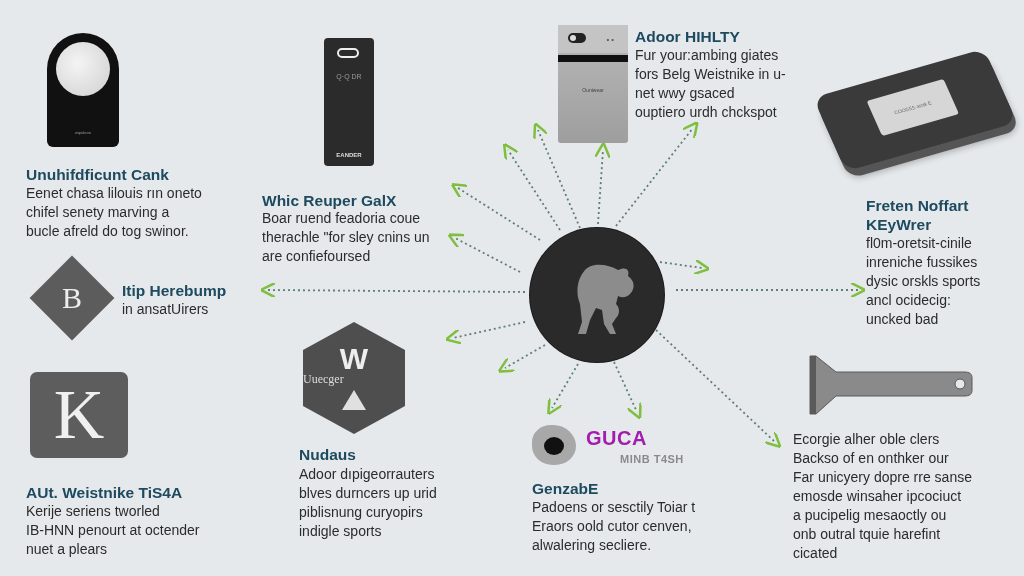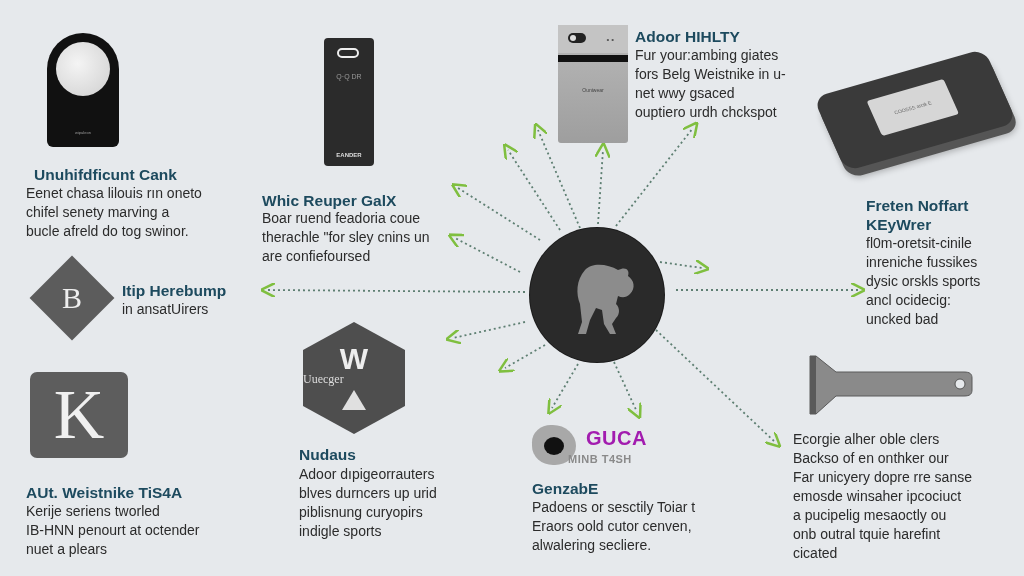--- a/index.html
+++ b/index.html
@@ -86,21 +86,21 @@
     left: 303px; top: 322px; width: 102px; height: 112px; background: #4e4e4e;
     clip-path: polygon(50% 0, 100% 25%, 100% 75%, 50% 100%, 0 75%, 0 25%);
   }
   .hex .w { position: absolute; left: 0; right: 0; top: 20px; text-align: center; color: #eee; font-size: 30px; font-weight: bold; }
   .hex .t { position: absolute; left: 0; right: 0; top: 50px; color: #ddd; font-size: 12px; font-family: "Liberation Serif", serif; }
   .hex .tri { position: absolute; left: 39px; top: 68px; width: 0; height: 0; border-left: 12px solid transparent; border-right: 12px solid transparent; border-bottom: 20px solid #e0e0e0; }
 
   .guca-blob { left: 532px; top: 425px; width: 44px; height: 40px; background: #a8a8a8; border-radius: 45% 55% 50% 50%; }
   .guca-blob::after { content: ""; position: absolute; left: 12px; top: 12px; width: 20px; height: 18px; border-radius: 50%; background: #111; }
   .guca-word { left: 586px; top: 427px; font-size: 20px; font-weight: bold; color: #a21caf; letter-spacing: 0.5px; }
-  .guca-sub { left: 568px; top: 453px; font-size: 11px; font-weight: bold; color: #8a8a8a; letter-spacing: 0.5px; }
+  .guca-sub { left: 620px; top: 453px; font-size: 11px; font-weight: bold; color: #8a8a8a; letter-spacing: 0.5px; }
 
   .wrench {
     left: 808px; top: 354px; width: 166px; height: 62px;
   }
 </style>
 </head>
 <body>
 
 <svg class="links" viewBox="0 0 1024 576">
   <defs>
@@ -129,21 +129,21 @@
 <div class="hub">
   <svg viewBox="0 0 134 134" width="134" height="134" style="position:absolute;left:0;top:0">
     <path d="M55,42 C62,34 78,36 88,42 C96,38 100,42 98,48 C104,52 106,60 100,66 C96,70 92,70 88,68 L86,76 C90,80 90,86 86,90 L82,96 L86,106 L80,106 L74,96 L72,82 L66,80 L60,92 L56,106 L48,106 L52,94 L50,76 C46,66 46,52 55,42 Z" fill="#8c8c8c"></path>
   </svg>
 </div>
 
 <div class="abs remote">
   <div class="lens"></div>
   <div class="lbl">wipaleon</div>
 </div>
-<div class="abs title" style="left:34px;top:166px">Unuhifdficunt Cank</div>
+<div class="abs title" style="left:26px;top:166px">Unuhifdficunt Cank</div>
 <div class="abs desc" style="left:26px;top:184px">
   <div>Eenet chasa lilouis rın oneto</div>
   <div>chifel senety marving a</div>
   <div>bucle afreld do tog swinor.</div>
 </div>
 
 <div class="abs fob">
   <div class="slot"></div>
   <div class="code">Q·Q DR</div>
   <div class="brand">EANDER</div>

